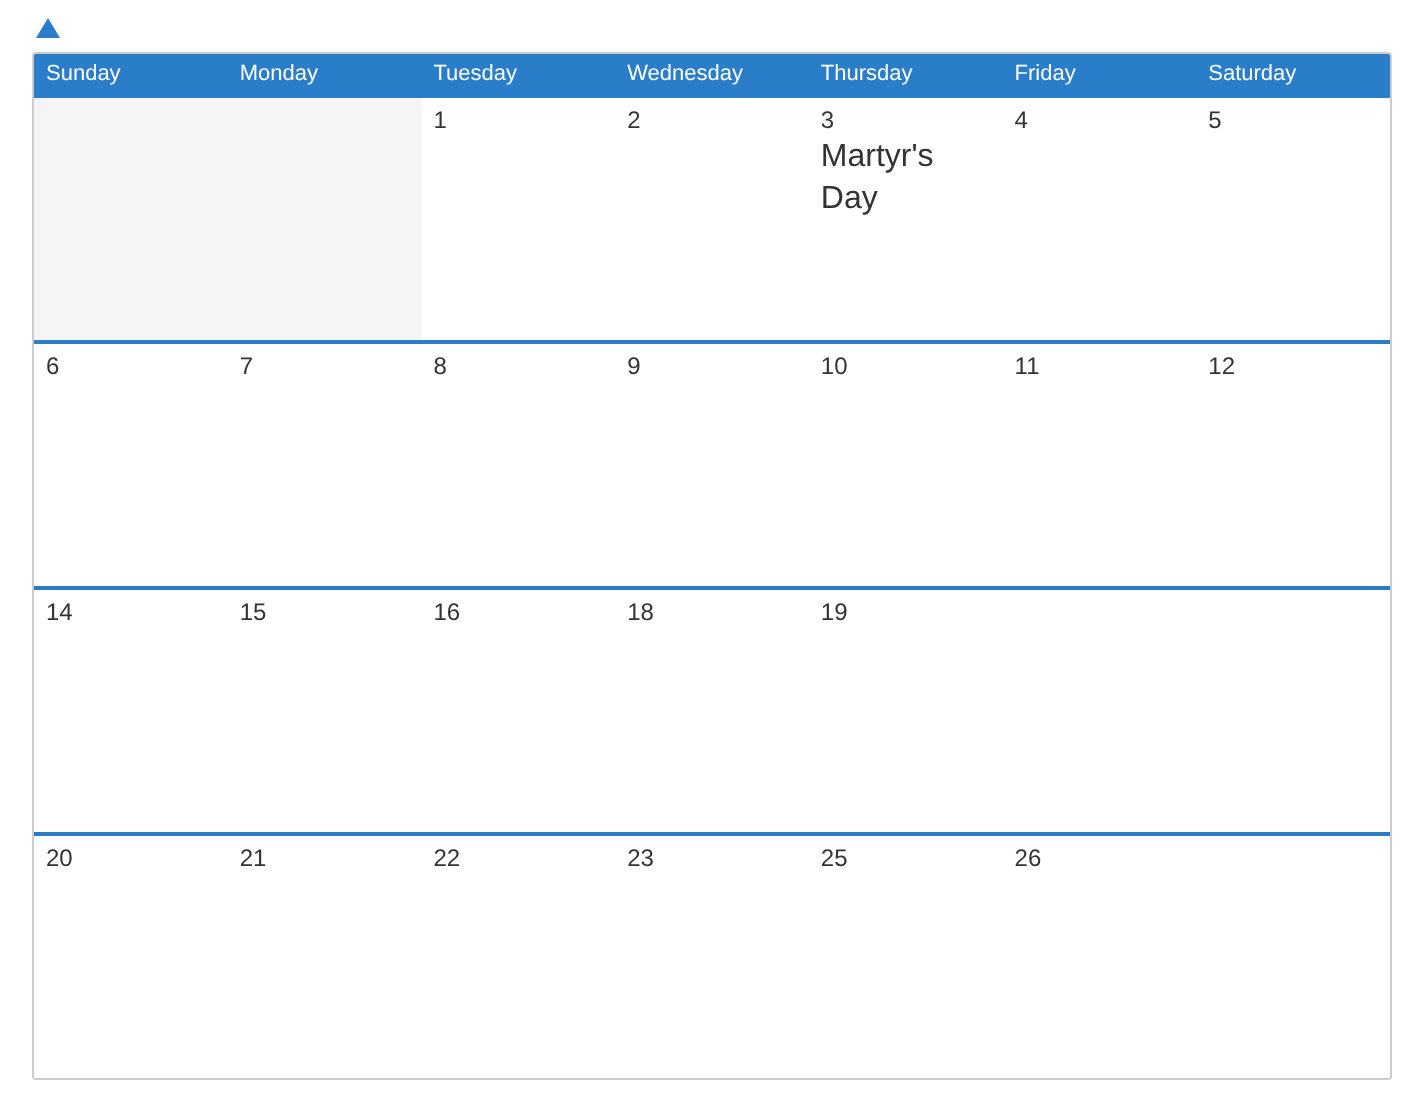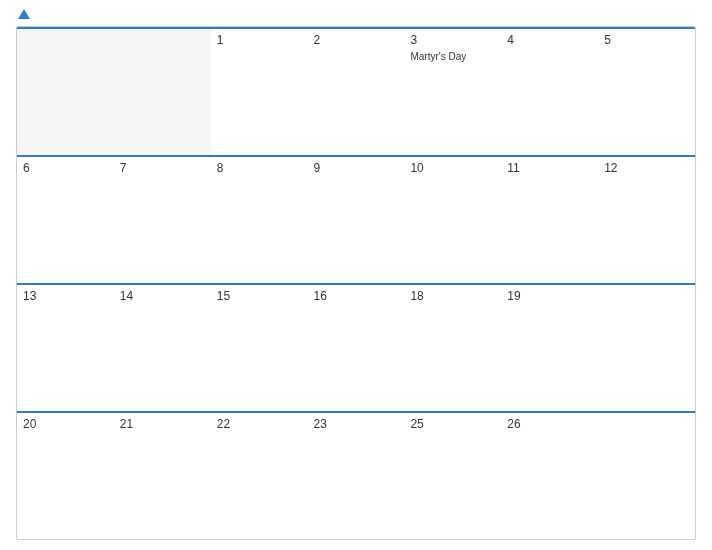--- a/index.html
+++ b/index.html
@@ -110,21 +110,21 @@
     .day-cell.empty {
       background: #f5f5f5;
     }
     .day-num {
       font-size: 12px;
       color: #333;
       display: block;
       margin-bottom: 2px;
     }
     .event {
-      font-size: 10px;
+      font-size: 16px;
       color: #333;
       line-height: 1.3;
       margin-top: 1px;
     }
     .week-row .day-cell:not(:last-child) {
       border-right: none;
     }
   </style>
 </head>
 <body>
@@ -136,20 +136,30 @@
       <div class="logo-line">
         <span class="logo-blue"></span>
         <span class="logo-triangle"></span>
       </div>
     </div>
     <div class="title"></div>
     <div class="country"></div>
   </div>
 
   <div class="calendar">
+    <div class="day-headers">
+
+    <div class="day-header">Sunday</div>
+        <div class="day-header">Monday</div>
+        <div class="day-header">Tuesday</div>
+        <div class="day-header">Wednesday</div>
+        <div class="day-header">Thursday</div>
+        <div class="day-header">Friday</div>
+        <div class="day-header">Saturday</div>
+      </div>
     <div class="weeks">
 
     <div class="week-row">
           <div class="day-cell empty"></div>
           <div class="day-cell empty"></div>
           <div class="day-cell">
             <span class="day-num">1</span>
           </div>
           <div class="day-cell">
             <span class="day-num">2</span>
@@ -178,23 +188,20 @@
           </div>
           <div class="day-cell">
             <span class="day-num">11</span>
           </div>
           <div class="day-cell">
             <span class="day-num">12</span>
           </div>
         </div>
         <div class="week-row">
           <div class="day-cell">
-            <span class="day-num">13</span>
-          </div>
-          <div class="day-cell">
             <span class="day-num">14</span>
           </div>
           <div class="day-cell">
             <span class="day-num">15</span>
           </div>
           <div class="day-cell">
             <span class="day-num">16</span>
           </div>
           <div class="day-cell">
             <span class="day-num">18</span>

